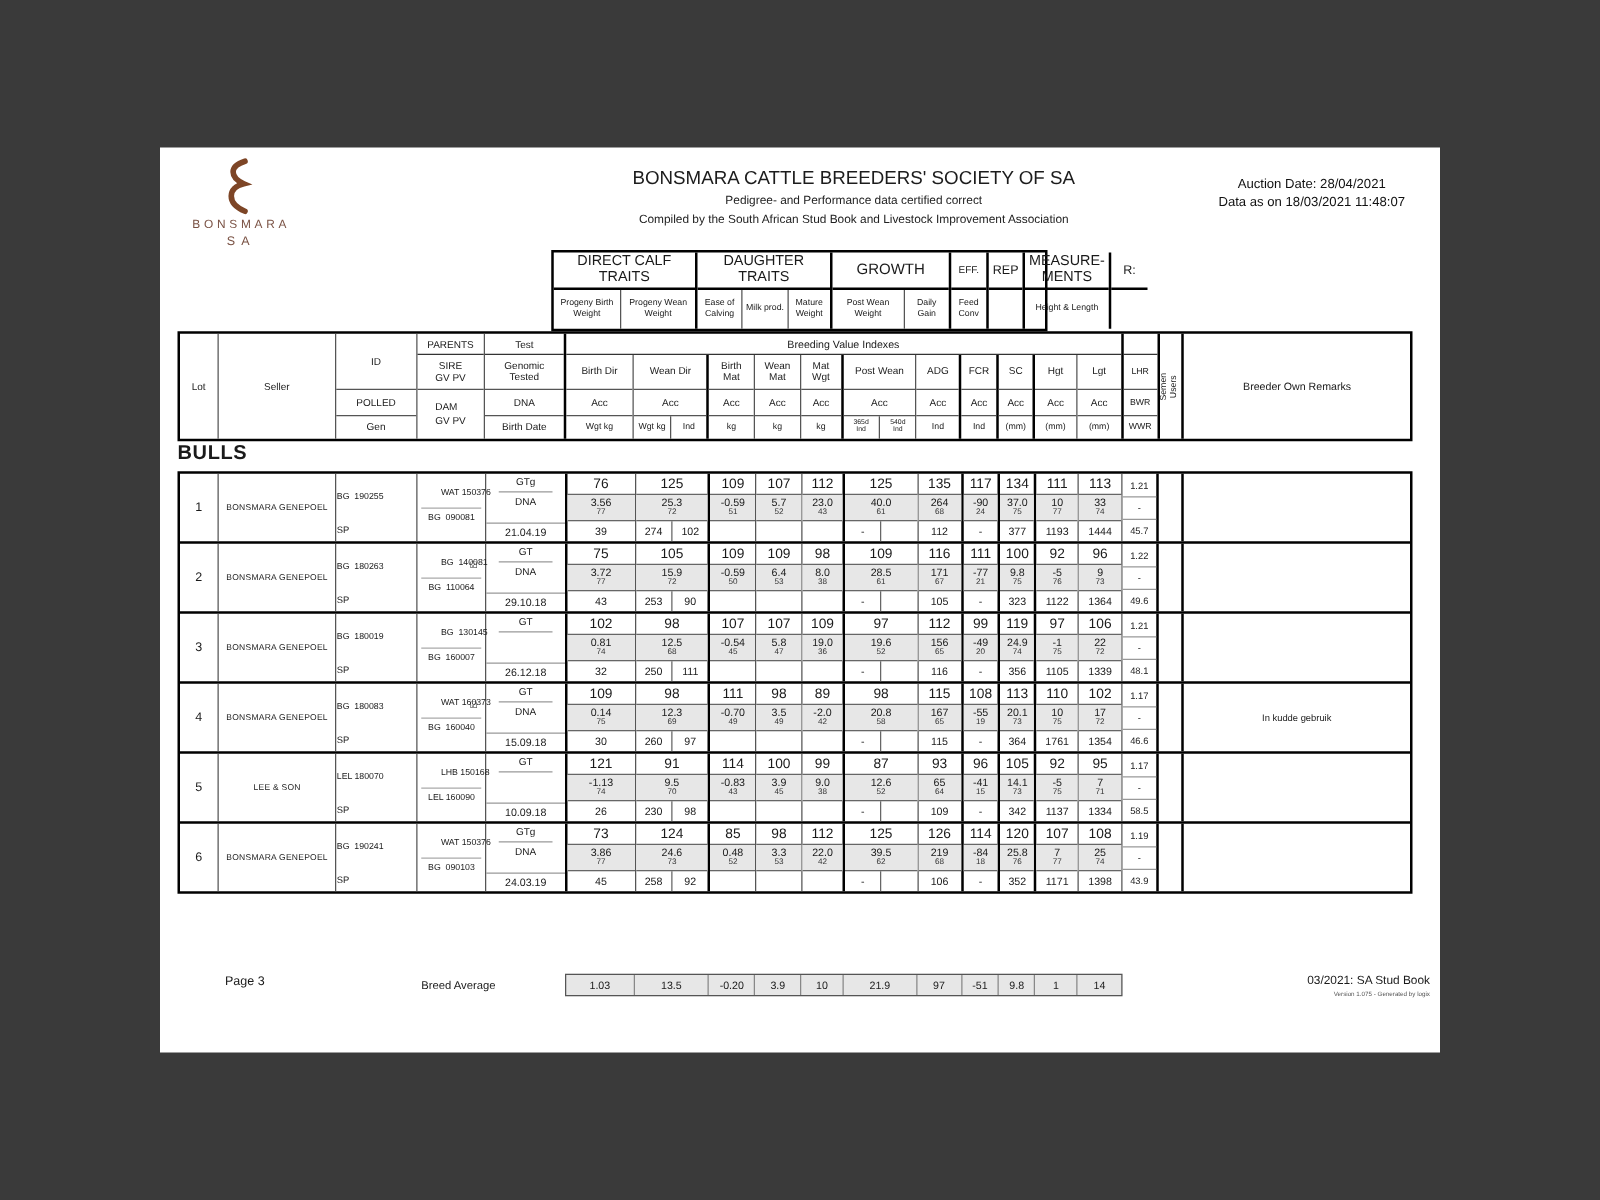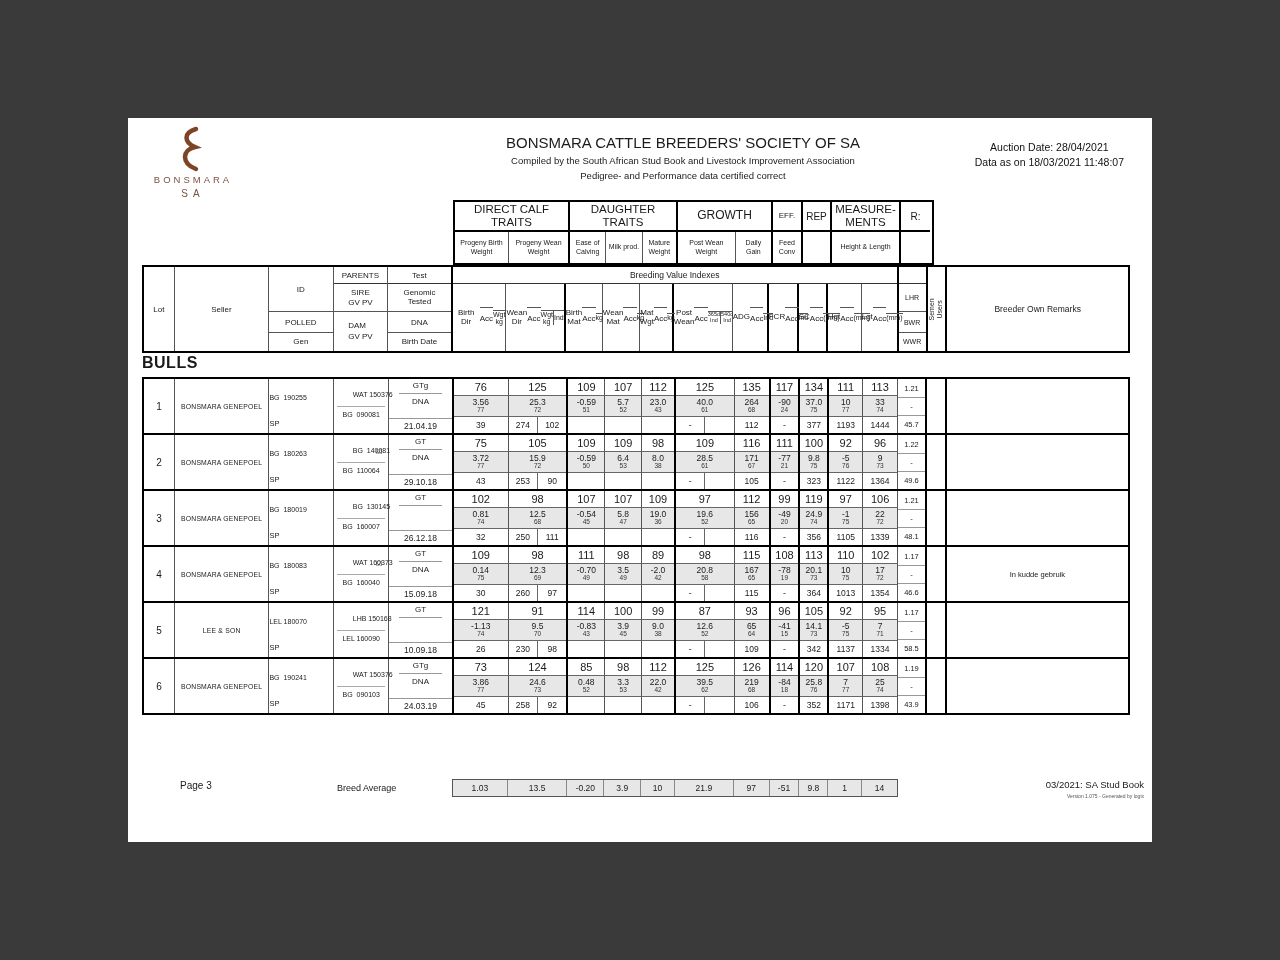--- a/index.html
+++ b/index.html
@@ -13,21 +13,21 @@
   .brand { font-size:9.5px; letter-spacing:3px; color:#7a5244; }
   .brand-sa { font-size:10px; letter-spacing:5px; color:#7a5244; margin-top:3px; }
 
   
   .title-block { position:absolute; left:290px; top:16px; width:530px; text-align:center; }
   .doc-title { font-size:15px; color:#1c1c1c; }
   .doc-sub { font-size:9.5px; margin-top:4px; color:#222; }
   .date-block { position:absolute; right:28px; top:22px; text-align:center; font-size:10.5px; line-height:15px; color:#111; }
 
   
-  .gtable { position:absolute; left:325px; top:82px; width:481px; height:65px; border:2px solid #000; display:flex; }
+  .gtable { position:absolute; left:313px; top:82px; width:397px; height:65px; border:2px solid #000; display:flex; }
   .group { display:flex; flex-direction:column; border-right:2px solid #000; }
   .group:last-child { border-right:none; }
   .gtitle { height:30px; border-bottom:2px solid #000; display:flex; align-items:center; justify-content:center; text-align:center; white-space:pre-line; line-height:1.1; font-size:11.5px; }
   .gtitle.small { font-size:8px; }
   .gtitle.med { font-size:10px; }
   .gsubs { flex:1; display:flex; }
   .gsub { display:flex; align-items:center; justify-content:center; text-align:center; font-size:7px; line-height:1.2; white-space:pre-line; border-right:1px solid #555; }
   .gsub:last-child { border-right:none; }
 
   
@@ -49,21 +49,21 @@
   .hD.split { padding:0; }
   .hD .half { flex:1; height:100%; display:flex; align-items:center; justify-content:center; white-space:pre-line; }
   .hD .half.divr { border-right:1px solid #555; }
   .tiny { font-size:5.5px; }
   .id3 { height:44px; display:flex; align-items:center; justify-content:center; }
   .sirelbl { line-height:1.25; white-space:pre-line; }
   .damlbl { flex:1; border-top:1px solid #555; display:flex; flex-direction:column; align-items:center; justify-content:center; line-height:1.3; white-space:pre-line; }
   .bviwrap { width:446px; display:flex; flex-direction:column; border-right:2px solid #000; }
   .bvibanner { height:17px; border-bottom:1px solid #333; display:flex; align-items:center; justify-content:center; font-size:8.5px; }
   .bvicols { flex:1; display:flex; }
-  .bvicol { display:flex; flex-direction:row;align-items:center; }
+  .bvicol { display:flex; flex-direction:column; }
   .vertcell { display:flex; align-items:center; justify-content:center; overflow:hidden; }
   .vert { transform:rotate(-90deg); font-size:7px; line-height:1.2; text-align:center; white-space:pre-line; }
   .remhead { font-size:8.5px; }
 
   
   .section-title { position:absolute; left:14px; top:236px; font-size:16px; font-weight:600; letter-spacing:0.5px; }
 
   
   .dtable { position:absolute; left:14px; top:259px; width:988px; border:2px solid #000; }
   .drow { height:56px; border-bottom:2px solid #000; display:flex; position:relative; }
@@ -113,22 +113,22 @@
   <div class="logo">
     <svg width="36" height="46" viewBox="0 0 36 46">
       <path d="M21 3 C8 7 9 16 20 21 C7 24 6 37 21 43" fill="none" stroke="#7d4526" stroke-width="4.5" stroke-linecap="round"></path>
     </svg>
     <div class="brand">BONSMARA</div>
     <div class="brand-sa">SA</div>
   </div>
 
   <div class="title-block">
     <div class="doc-title">BONSMARA CATTLE BREEDERS' SOCIETY OF SA</div>
+    <div class="doc-sub">Pedigree- and Performance data certified correct</div>
     <div class="doc-sub">Compiled by the South African Stud Book and Livestock Improvement Association</div>
-    <div class="doc-sub">Pedigree- and Performance data certified correct</div>
   </div>
   <div class="date-block">
     <div>Auction Date: 28/04/2021</div>
     <div>Data as on 18/03/2021 11:48:07</div>
   </div>
 
   <div class="gtable">
     <div class="group" style="width:115px">
       <div class="gtitle">DIRECT CALF
 TRAITS</div>
@@ -739,40 +739,40 @@
       <div class="idx">115</div>
       <div class="band">
             <div class="val">167</div>
             <div class="acc">65</div>
           </div>
       <div class="bot">115</div>
     </div>
     <div class="c v w-fcr brk">
       <div class="idx">108</div>
       <div class="band">
-            <div class="val">-78</div>
+            <div class="val">-55</div>
             <div class="acc">19</div>
           </div>
       <div class="bot">-</div>
     </div>
     <div class="c v w-sc brk">
       <div class="idx">113</div>
       <div class="band">
             <div class="val">20.1</div>
             <div class="acc">73</div>
           </div>
       <div class="bot">364</div>
     </div>
     <div class="c v w-hgt br">
       <div class="idx">110</div>
       <div class="band">
             <div class="val">10</div>
             <div class="acc">75</div>
           </div>
-      <div class="bot">1013</div>
+      <div class="bot">1761</div>
     </div>
     <div class="c v w-lgt br">
       <div class="idx">102</div>
       <div class="band">
             <div class="val">17</div>
             <div class="acc">72</div>
           </div>
       <div class="bot">1354</div>
     </div>
     <div class="c lhrc w-lhr brk">

